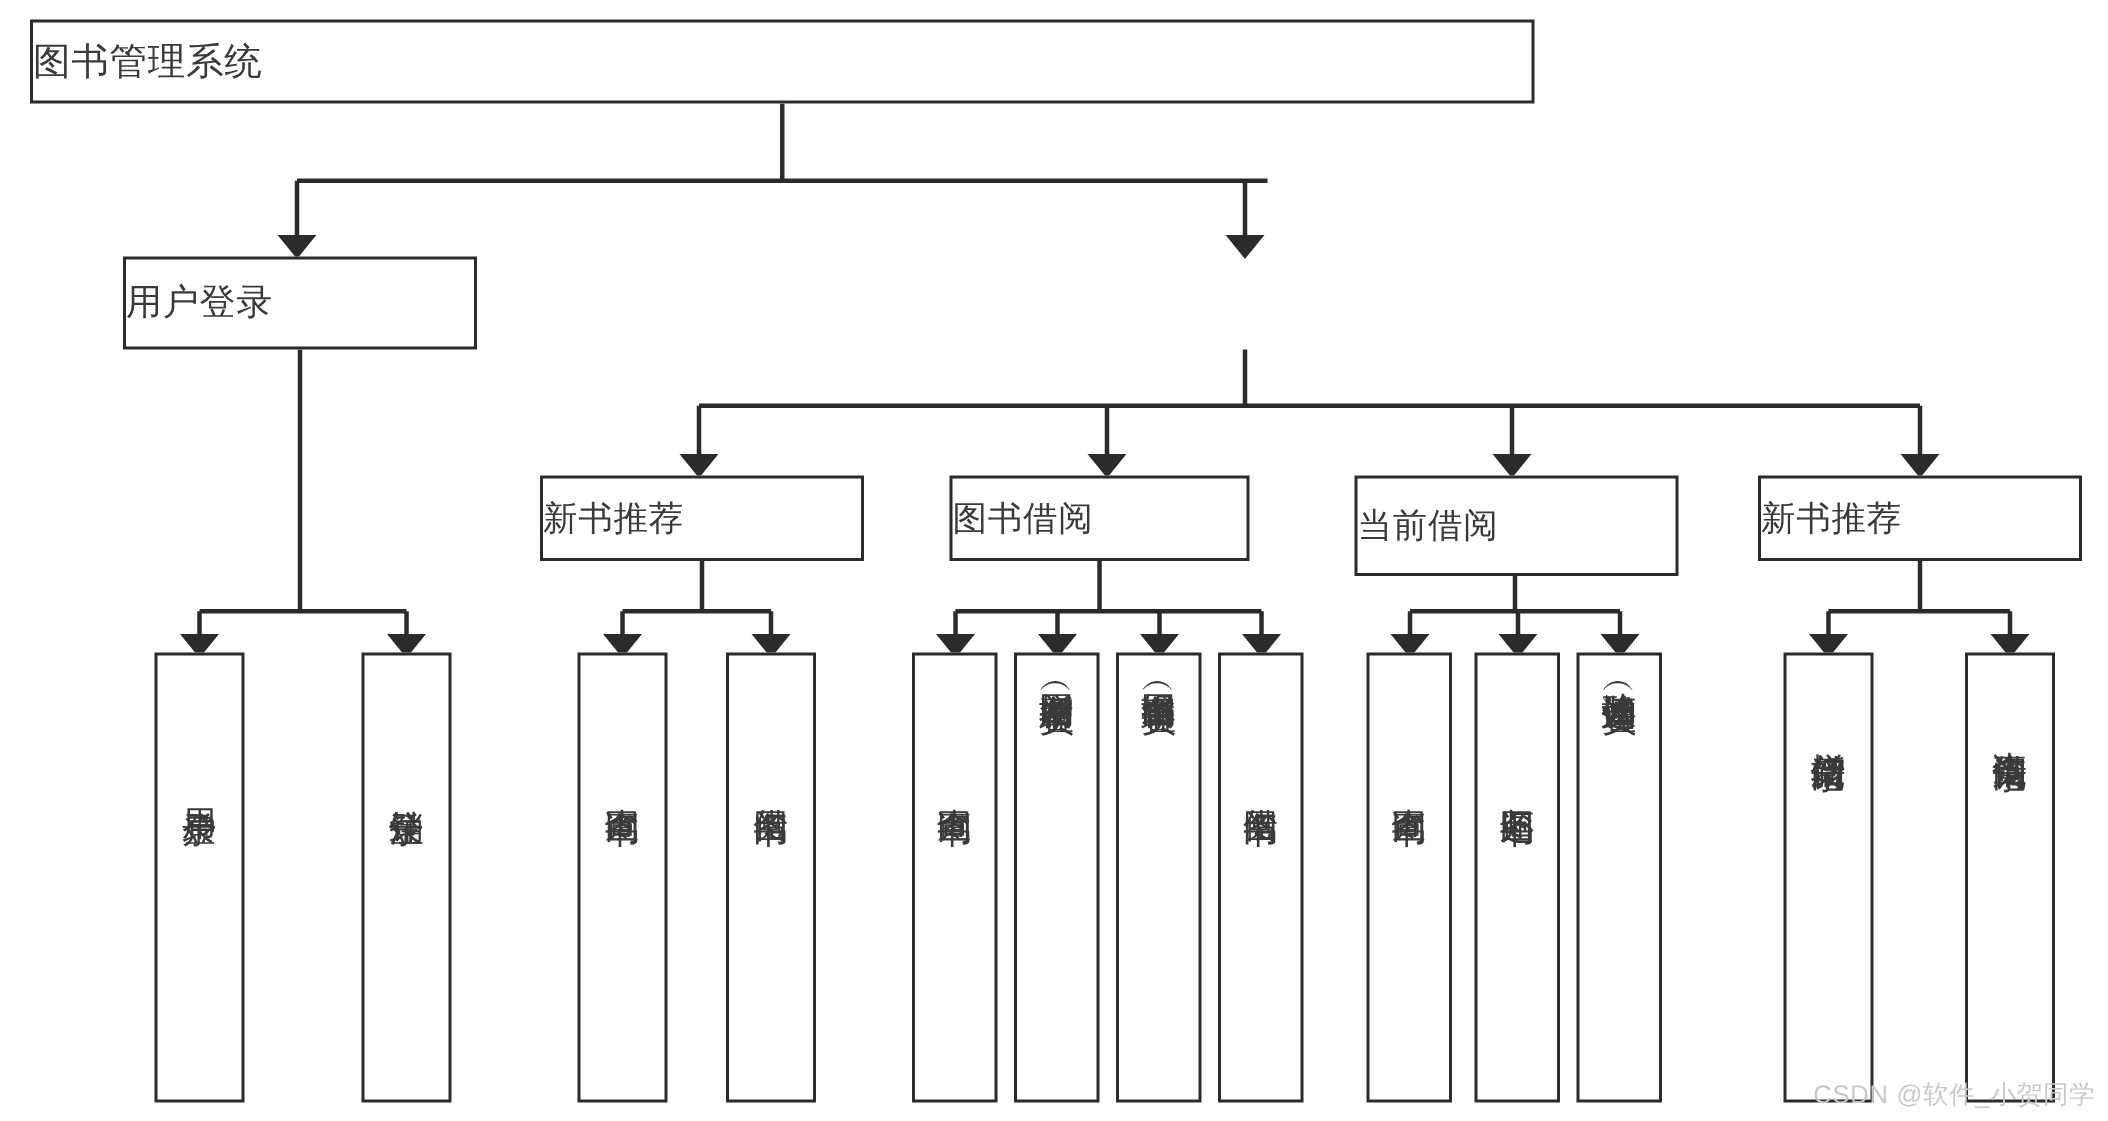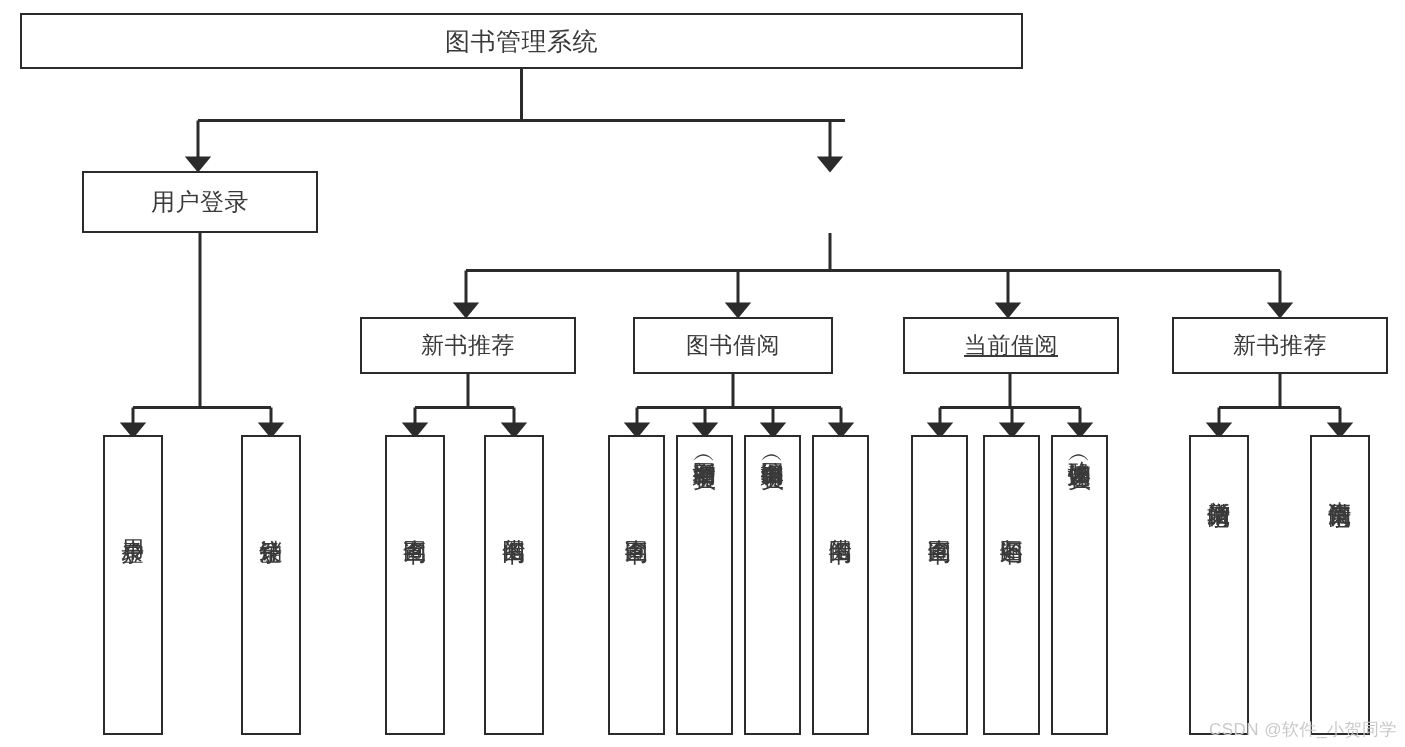--- a/index.html
+++ b/index.html
@@ -25,21 +25,20 @@
     height: 747px;
     pointer-events: none;
   }
   .node {
     position: absolute;
     box-sizing: border-box;
     border: 2.5px solid #2b2b2b;
     background: #ffffff;
     display: flex;
     align-items: center;
-    justify-content: center;
     color: #3a3a3a;
   }
   .node .label {
     white-space: nowrap;
     line-height: 1.05;
     letter-spacing: 0.5px;
   }
   .node.root .label { font-size: 25px; }
   .node.l2 .label   { font-size: 24px; }
   .node.l3 .label   { font-size: 23px; }
@@ -135,21 +134,21 @@
   <div class="node l2" style="left:82px; top:171px; width:236px; height:62px;">
     <span class="label">用户登录</span>
   </div>
 
   <div class="node l3" style="left:633px; top:317px; width:200px; height:57px;">
     <span class="label">图书借阅</span>
   </div>
   <div class="node l3" style="left:360px; top:317px; width:216px; height:57px;">
     <span class="label">新书推荐</span>
   </div>
-  <div class="node l3" style="left:903px; top:317px; width:216px; height:57px;text-decoration:underline;">
+  <div class="node l3" style="left:903px; top:317px; width:216px; height:67px;">
     <span class="label">当前借阅</span>
   </div>
   <div class="node l3" style="left:1172px; top:317px; width:216px; height:57px;">
     <span class="label">新书推荐</span>
   </div>
 
   <div class="node leaf mid" style="left:103px; top:435px; width:60px; height:300px;">
     <span class="label">用户登录</span>
   </div>
   <div class="node leaf mid" style="left:241px; top:435px; width:60px; height:300px;">

